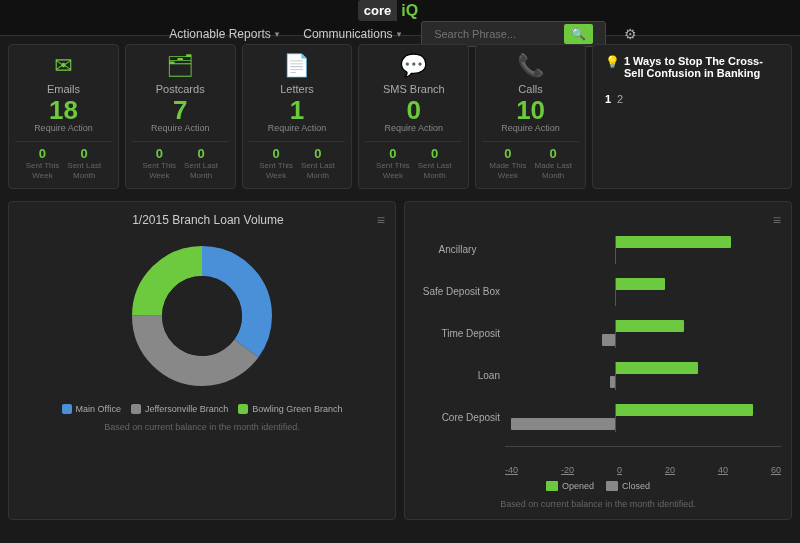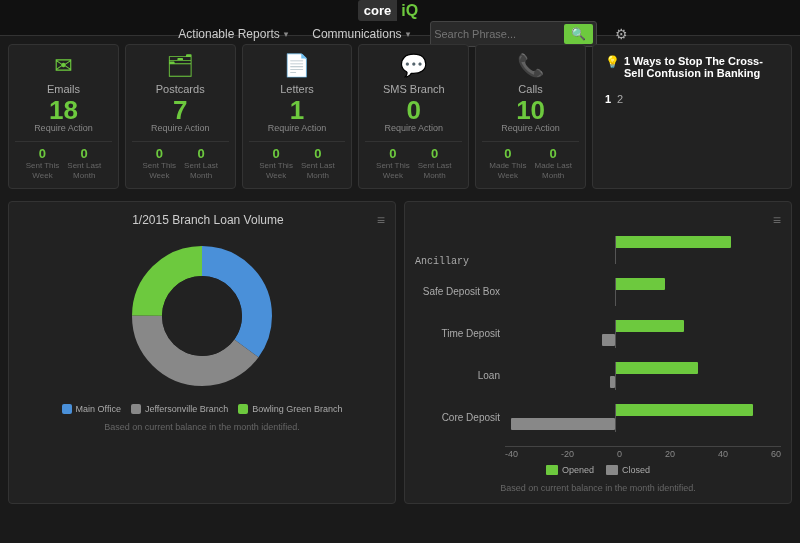--- a/index.html
+++ b/index.html
@@ -62,21 +62,21 @@
     .nav-arrow {
       font-size: 9px;
       color: #888;
     }
     .search-bar {
       display: flex;
       align-items: center;
       background: #2a2a2a;
       border: 1px solid #444;
       border-radius: 3px;
-      padding: 2px 3px;
+      padding: 2px 12px;
       margin: 0 6px;
     }
     .search-bar input {
       background: transparent;
       border: none;
       color: #ccc;
       font-size: 11px;
       width: 130px;
       outline: none;
     }
@@ -476,21 +476,21 @@
 
   <div class="chart-panel">
     <div class="chart-header">
       <div style="width:20px"></div>
       <div class="chart-menu-icon">≡</div>
     </div>
     <div class="bar-chart-container">
 
       <div id="bar-rows-area" style="position:relative; margin-left:90px; flex:1;">
       <div style="position: relative; margin-bottom: 14px; height: 28px;">
-            <div style="position: absolute; left: -90px; width: 85px; text-align: left; font-size: 10px; color: rgb(170, 170, 170); top: 20px; font-family: Liberation Mono, monospace;">Ancillary</div>
+            <div style="position: absolute; left: -90px; width: 85px; text-align: center; font-size: 10px; color: rgb(170, 170, 170); top: 8px;">Ancillary</div>
             <div style="position: absolute; left: 40%; width: 42%; height: 12px; top: 0px; background: rgb(109, 201, 62); border-radius: 1px;"></div>
             <div style="position: absolute; left: 40%; top: 0px; bottom: 0px; width: 1px; background: rgb(85, 85, 85); z-index: 1;"></div>
           </div>
           <div style="position: relative; margin-bottom: 14px; height: 28px;">
             <div style="position: absolute; left: -90px; width: 85px; text-align: right; font-size: 10px; color: rgb(170, 170, 170); top: 8px;">Safe Deposit Box</div>
             <div style="position: absolute; left: 40%; width: 18%; height: 12px; top: 0px; background: rgb(109, 201, 62); border-radius: 1px;"></div>
             <div style="position: absolute; left: 40%; top: 0px; bottom: 0px; width: 1px; background: rgb(85, 85, 85); z-index: 1;"></div>
           </div>
           <div style="position: relative; margin-bottom: 14px; height: 28px;">
             <div style="position: absolute; left: -90px; width: 85px; text-align: right; font-size: 10px; color: rgb(170, 170, 170); top: 8px;">Time Deposit</div>
@@ -505,21 +505,21 @@
             <div style="position: absolute; left: 40%; top: 0px; bottom: 0px; width: 1px; background: rgb(85, 85, 85); z-index: 1;"></div>
           </div>
           <div style="position: relative; margin-bottom: 14px; height: 28px;">
             <div style="position: absolute; left: -90px; width: 85px; text-align: right; font-size: 10px; color: rgb(170, 170, 170); top: 8px;">Core Deposit</div>
             <div style="position: absolute; left: 40%; width: 50%; height: 12px; top: 0px; background: rgb(109, 201, 62); border-radius: 1px;"></div>
             <div style="position: absolute; left: 2%; width: 38%; height: 12px; top: 14px; background: rgb(136, 136, 136); border-radius: 1px;"></div>
             <div style="position: absolute; left: 40%; top: 0px; bottom: 0px; width: 1px; background: rgb(85, 85, 85); z-index: 1;"></div>
           </div>
           <div style="height: 1px; background: rgb(68, 68, 68); margin-top: 2px;"></div>
         </div>
-      <div class="axis-labels" style="margin-left:90px; margin-top:2px;">
+      <div class="axis-labels" style="margin-left:90px; margin-top:18px;text-decoration:underline;">
         <span>-40</span>
         <span>-20</span>
         <span>0</span>
         <span>20</span>
         <span>40</span>
         <span>60</span>
       </div>
       <div class="bar-legend">
         <div class="bar-legend-item">
           <div class="bar-legend-box" style="background:#6dc93e"></div>

